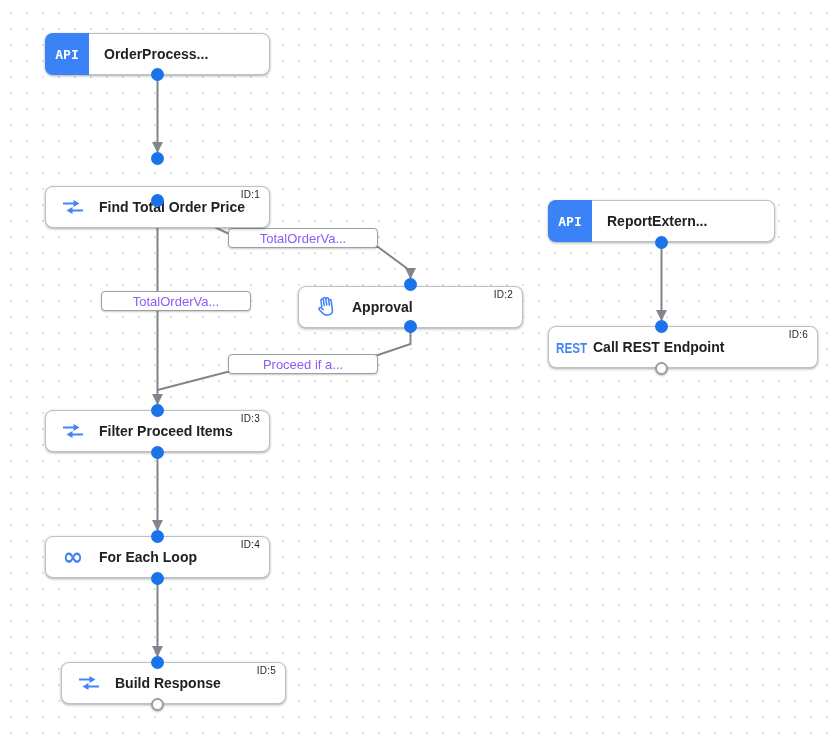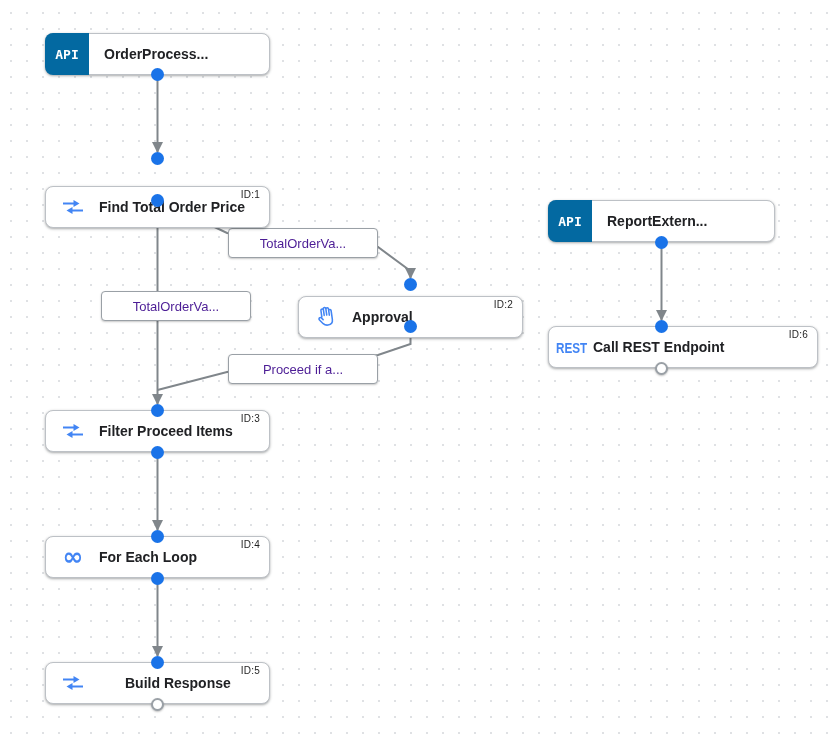--- a/index.html
+++ b/index.html
@@ -41,34 +41,34 @@
     flex:0 0 auto;
   }
   .id-label {
     position:absolute; top:2px; right:9px;
     font-size:10px; color:#1f1f1f; letter-spacing:.2px;
   }
 
   .node.trigger { padding-left:0; }
   .badge {
     width:44px; height:42px; margin:-1px 0 -1px -1px;
-    background:#0369a1; border-radius:8px 0 0 8px;
+    background:#3b82f6; border-radius:8px 0 0 8px;
     color:#fff; font-family:"DejaVu Sans Mono", monospace;
     font-weight:bold; font-size:13px;
     display:flex; align-items:center; justify-content:center;
     flex:0 0 auto;
   }
   .node.trigger .title { margin-left:15px; }
 
   #node-order-trigger   { left:45px;  top:33px;  }
   #node-find-total      { left:45px;  top:158px;margin-top:28px; }
-  #node-approval        { left:298px; top:296px; }
+  #node-approval        { left:298px; top:286px; }
   #node-filter          { left:45px;  top:410px; }
   #node-foreach         { left:45px;  top:536px; }
-  #node-build           { left:45px;  top:662px;gap:26px; }
+  #node-build           { left:61px;  top:662px; }
   #node-report-trigger  { left:548px; top:200px; width:227px; }
   #node-rest            { left:548px; top:326px; width:270px; }
 
   .infinity-glyph {
     font-family:"DejaVu Sans", sans-serif;
     font-size:25px; font-weight:bold; color:#4285f4; line-height:14px;
   }
   .rest-text {
     color:#4285f4; font-weight:bold; font-size:15px;
     transform:scaleX(.78); transform-origin:left center;
@@ -81,24 +81,24 @@
     position:absolute; width:13px; height:13px; border-radius:50%;
     background:#1a73e8; z-index:3; cursor:crosshair;
   }
   .dot.hollow {
     background:#fff; border:2px solid #9aa0a6;
     box-shadow:0 1px 2px rgba(0,0,0,.25);
   }
 
   
   .edge-label {
-    position:absolute; width:150px; height:30px;
+    position:absolute; width:150px; height:20px;
     background:#fff; border:1px solid #9aa0a6; border-radius:4px;
     box-shadow:0 1px 2px rgba(0,0,0,.22);
-    font-size:13px; color:#4c1d95;
+    font-size:13px; color:#8b5cf6;
     display:flex; align-items:center; justify-content:center;
     z-index:2; cursor:pointer; white-space:nowrap;
   }
   #label-branch-to-approval { left:228px; top:228px; }
   #label-direct-to-filter   { left:101px; top:291px; }
   #label-approval-to-filter { left:228px; top:354px;text-align:right; }
 </style>
 </head>
 <body>
 

